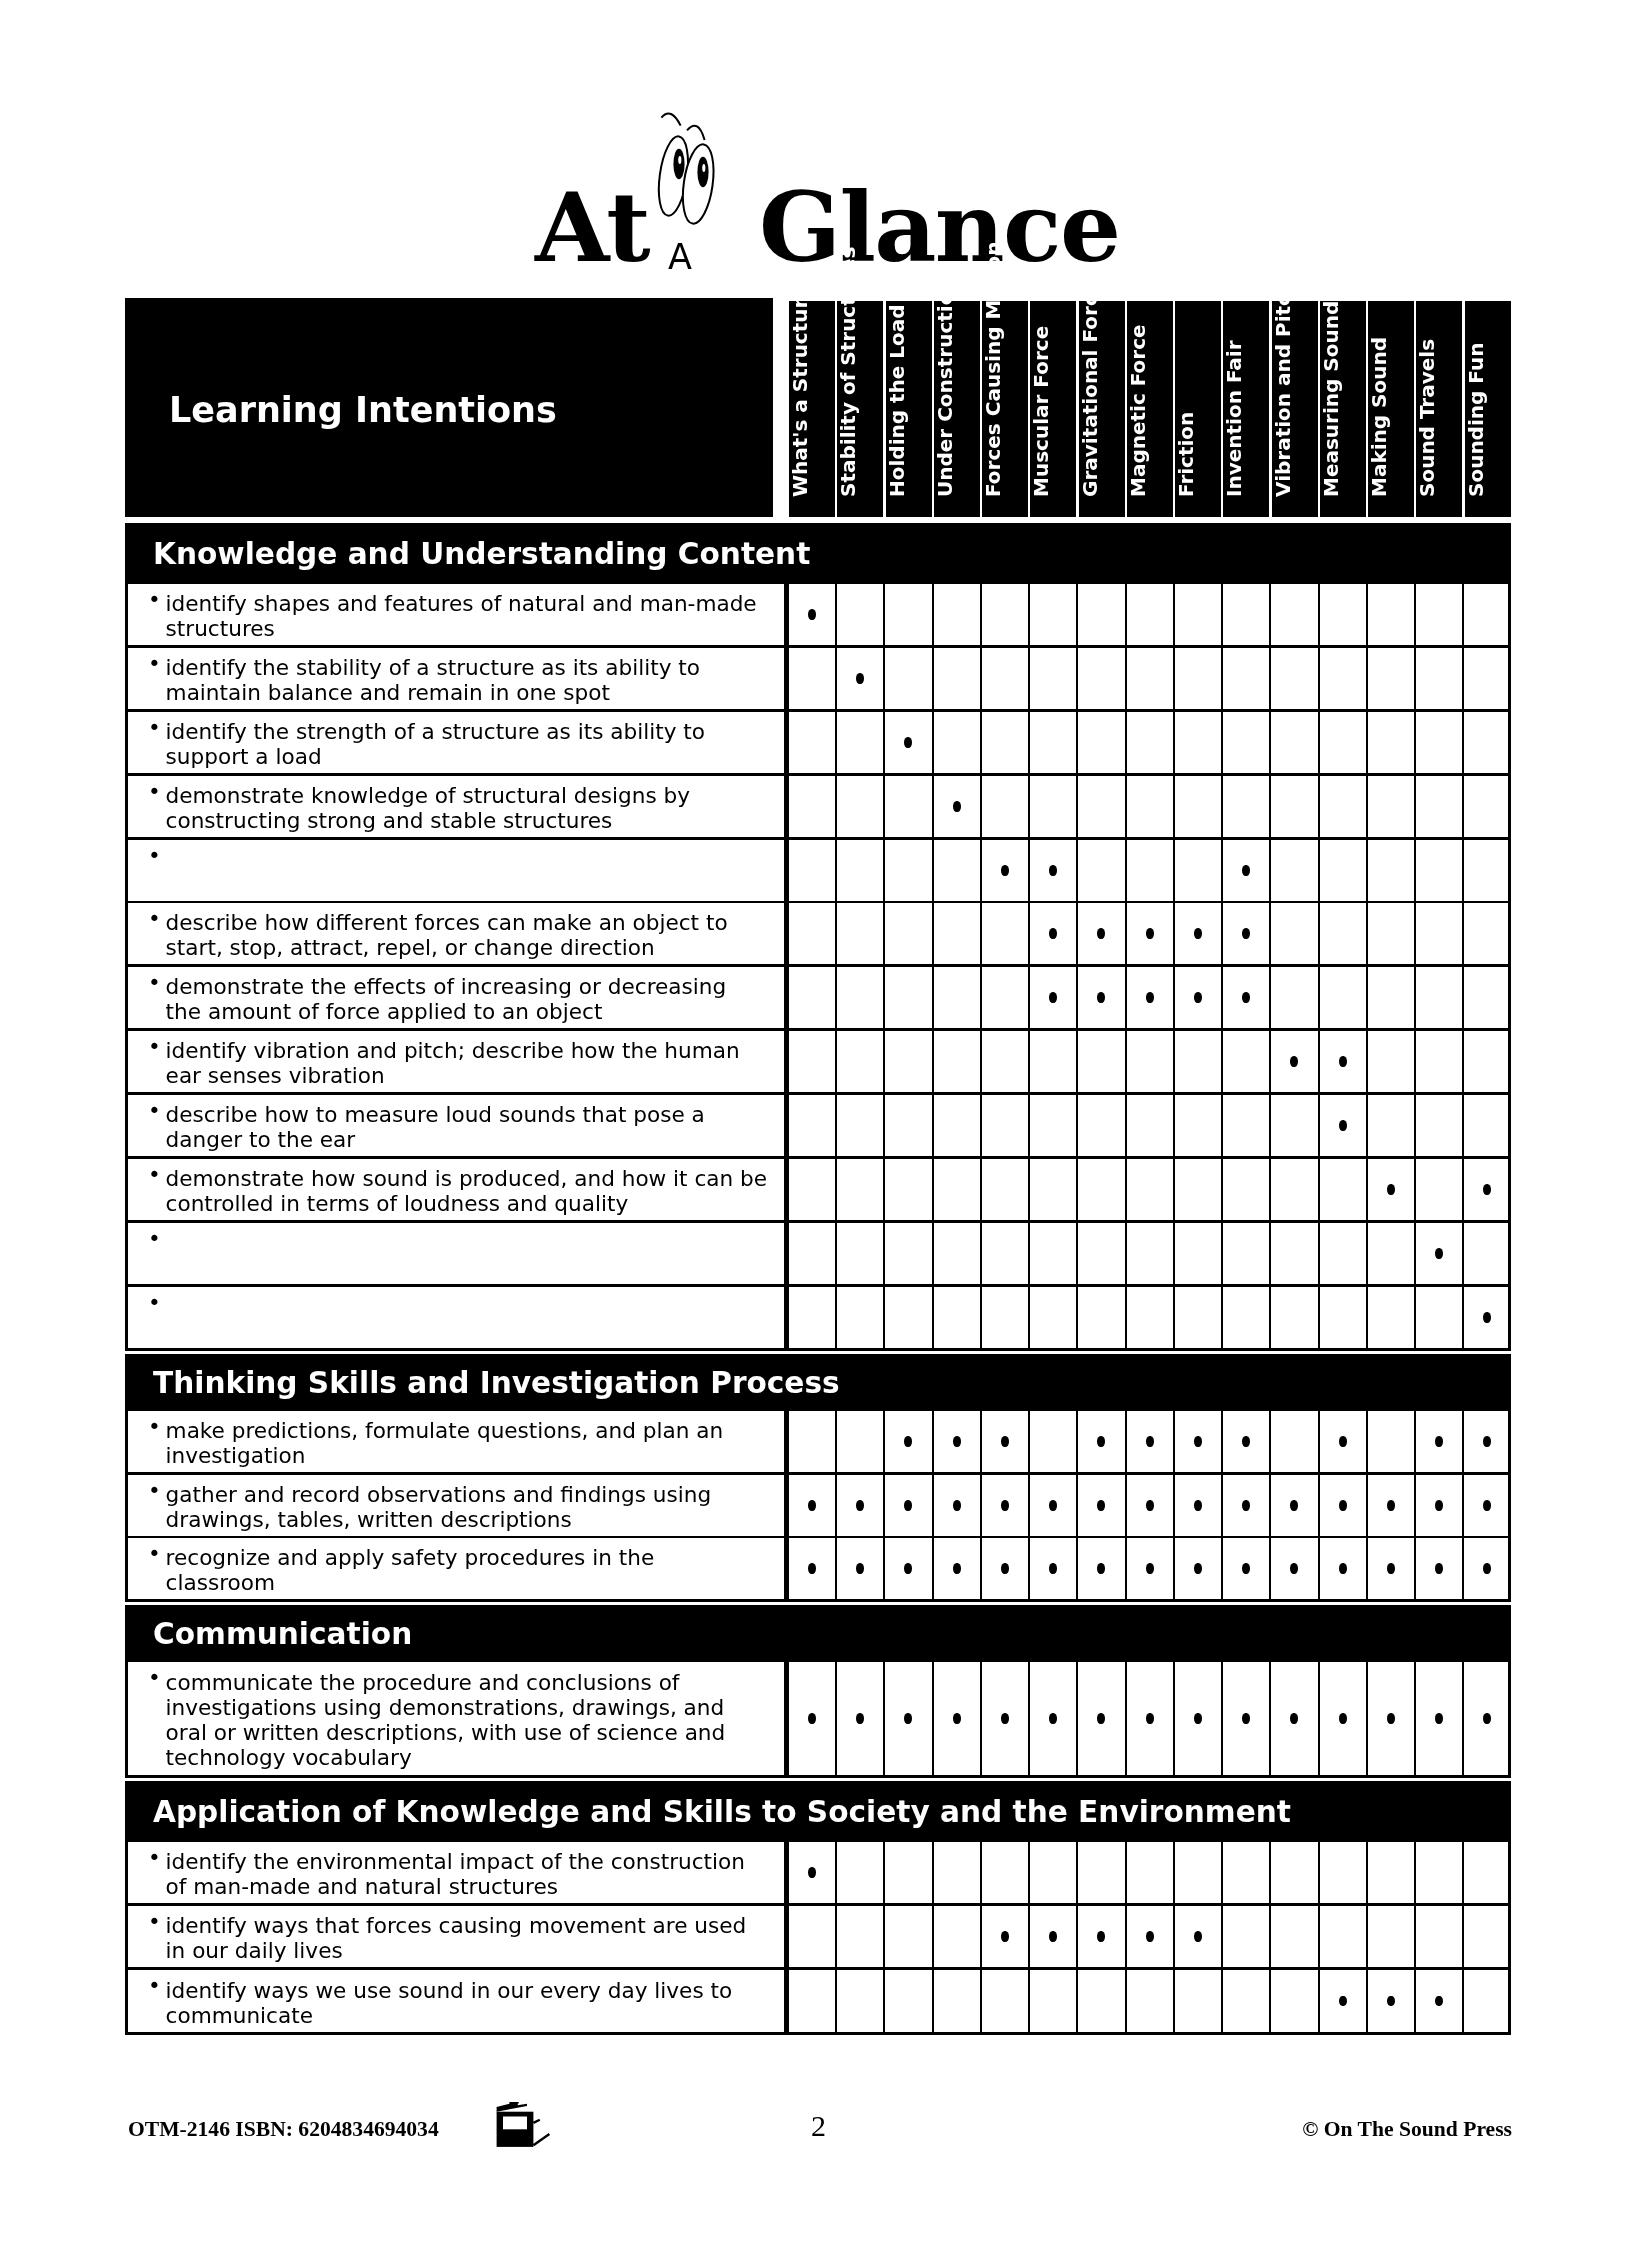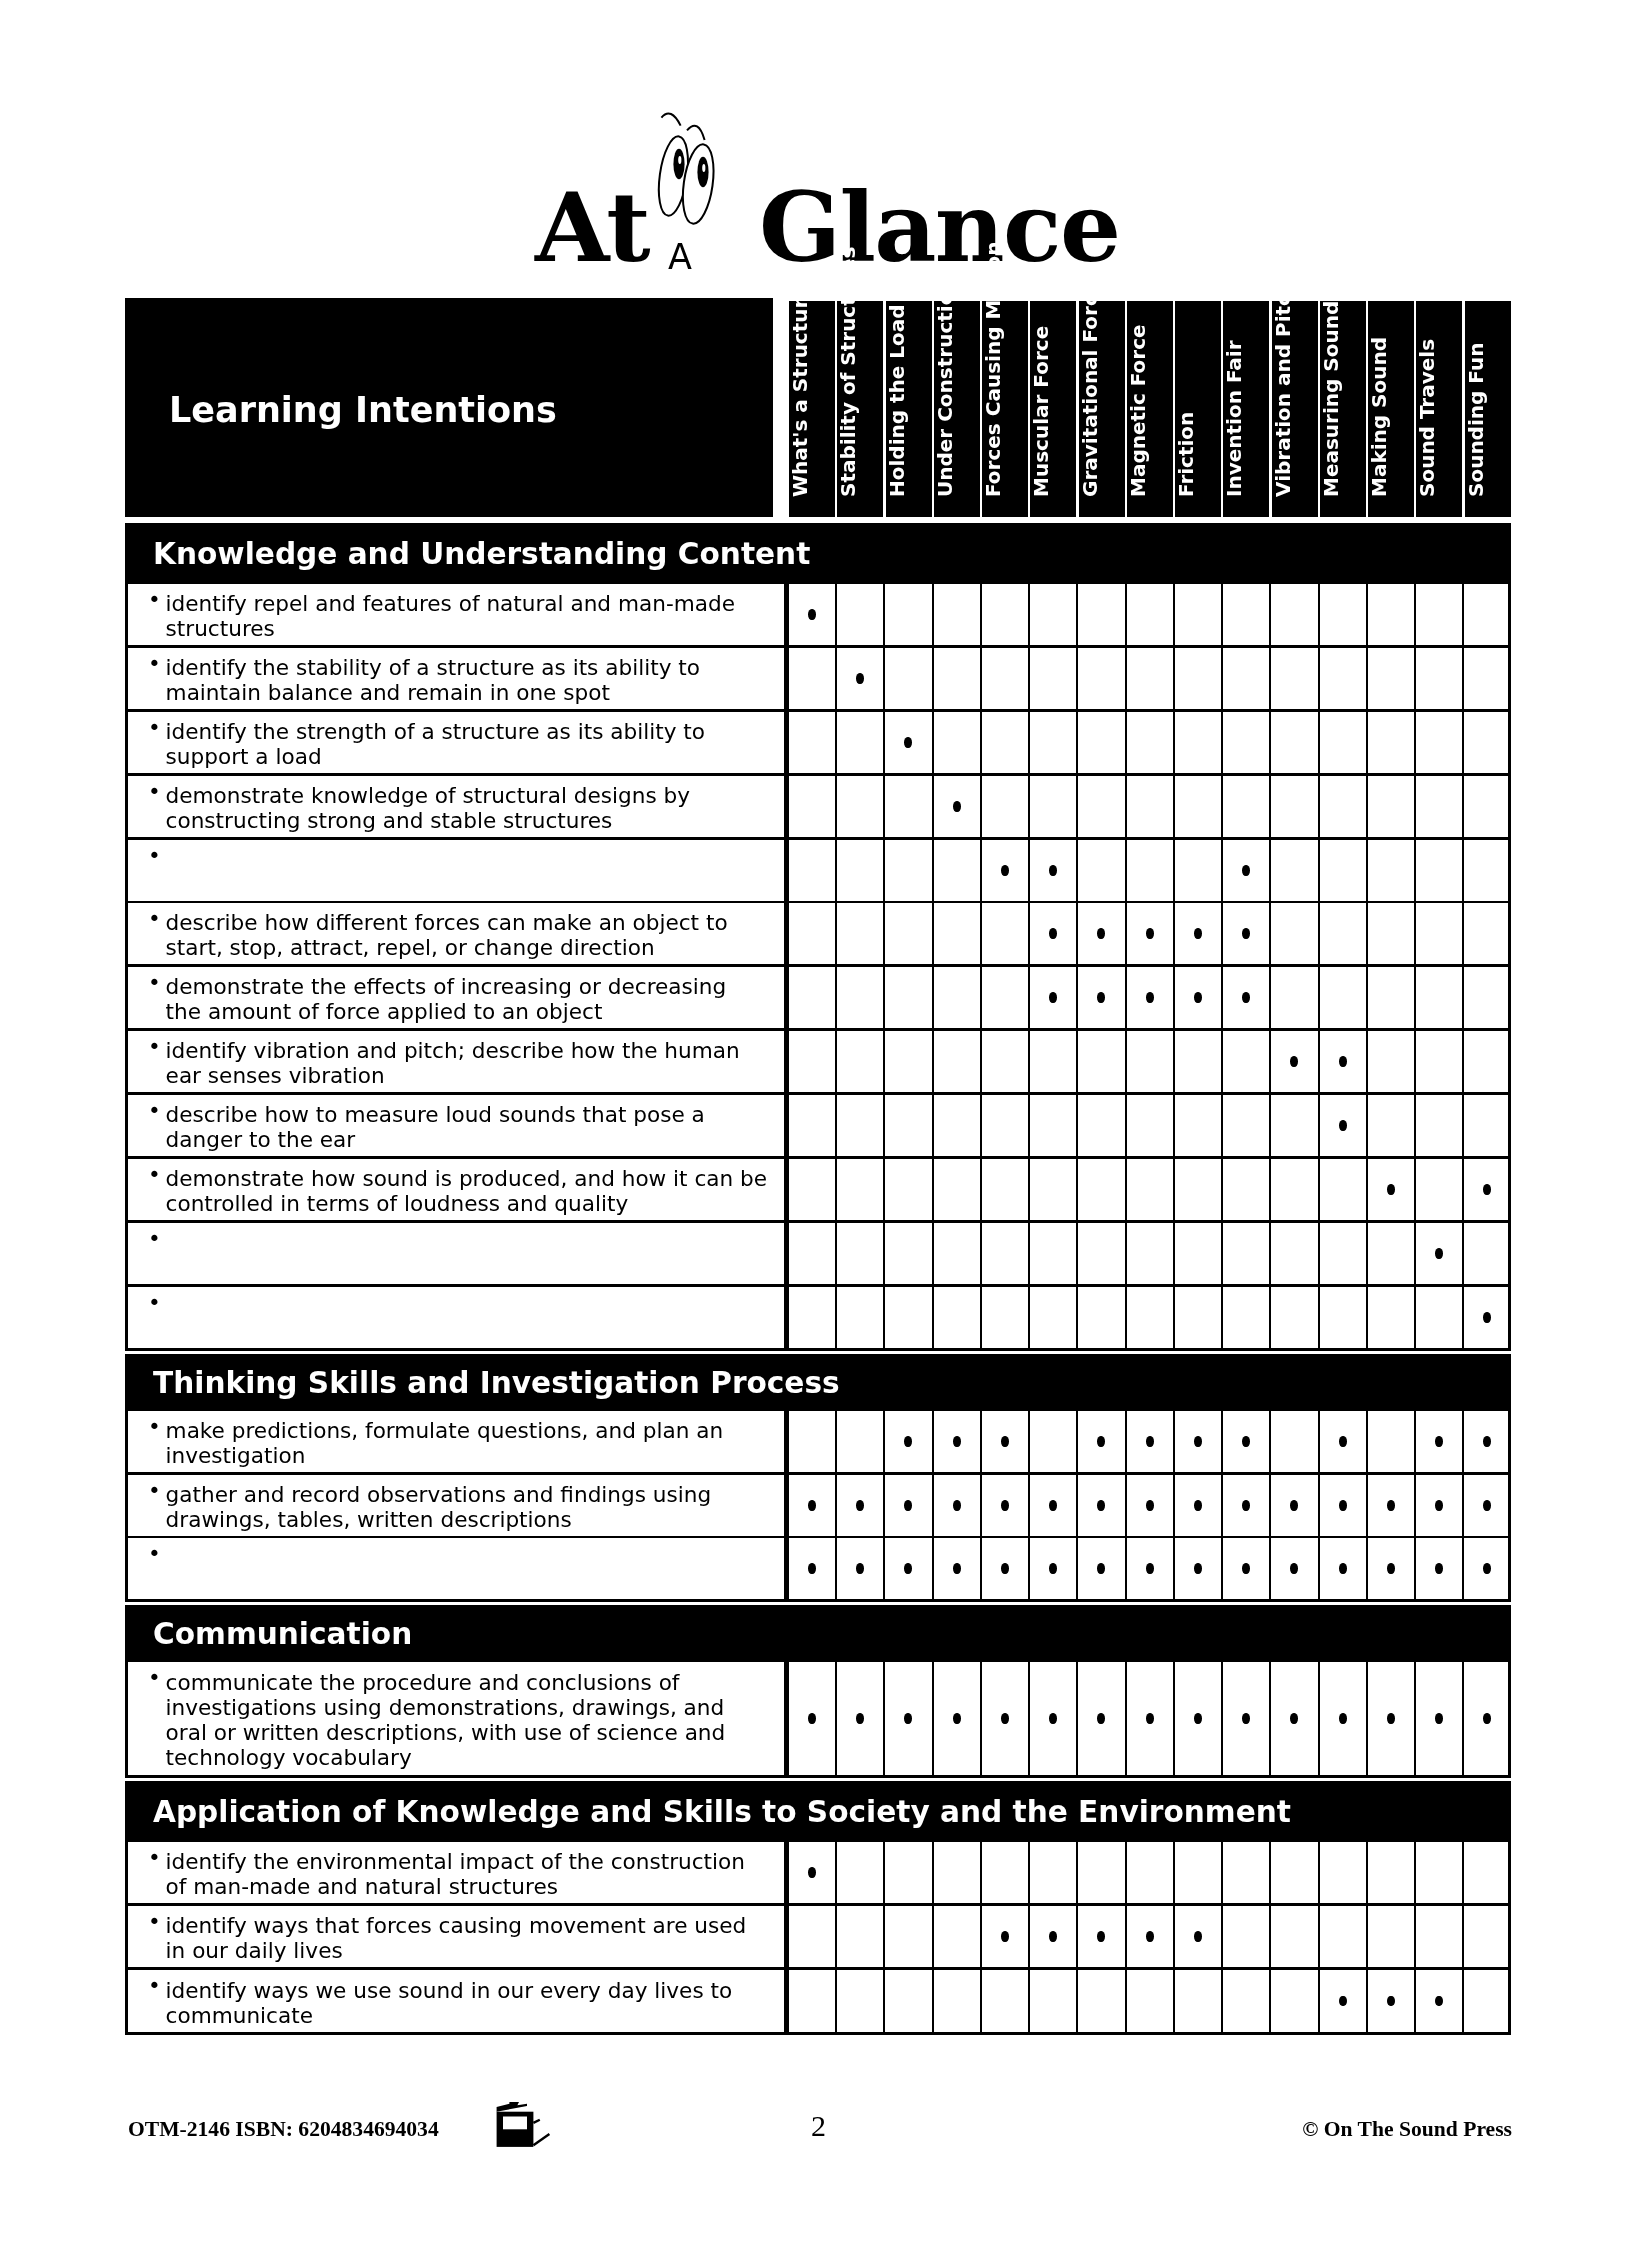--- a/index.html
+++ b/index.html
@@ -99,21 +99,21 @@
       <div class="col-hdr" style="left: 1338px; width: 48px;">
         <span>Sounding Fun</span>
       </div>
     </div>
 <div class="band" style="top: 222px; height: 64px;">
       <span>Knowledge and Understanding Content</span>
     </div>
     <div class="row" style="top: 286px; height: 64px;">
       <div class="row-text">
         <span class="bullet">•</span>
-        <span class="txt">identify repel and features of natural and man-made structures</span>
+        <span class="txt">identify shapes and features of natural and man-made structures</span>
       </div>
       <div class="cell" style="left: 659px; width: 48px;">
         <div class="dot"></div>
       </div>
       <div class="cell" style="left: 707px; width: 48px;"></div>
       <div class="cell" style="left: 755px; width: 48px;"></div>
       <div class="cell" style="left: 804px; width: 48px;"></div>
       <div class="cell" style="left: 852px; width: 48px;"></div>
       <div class="cell" style="left: 900px; width: 48px;"></div>
       <div class="cell" style="left: 948px; width: 48px;"></div>
@@ -491,20 +491,21 @@
       <div class="cell" style="left: 1286px; width: 48px;">
         <div class="dot"></div>
       </div>
       <div class="cell" style="left: 1334px; width: 48px;">
         <div class="dot"></div>
       </div>
     </div>
     <div class="row" style="top: 1240px; height: 64px;">
       <div class="row-text">
         <span class="bullet">•</span>
+        <span class="txt">recognize and apply safety procedures in the classroom</span>
       </div>
       <div class="cell" style="left: 659px; width: 48px;">
         <div class="dot"></div>
       </div>
       <div class="cell" style="left: 707px; width: 48px;">
         <div class="dot"></div>
       </div>
       <div class="cell" style="left: 755px; width: 48px;">
         <div class="dot"></div>
       </div>

